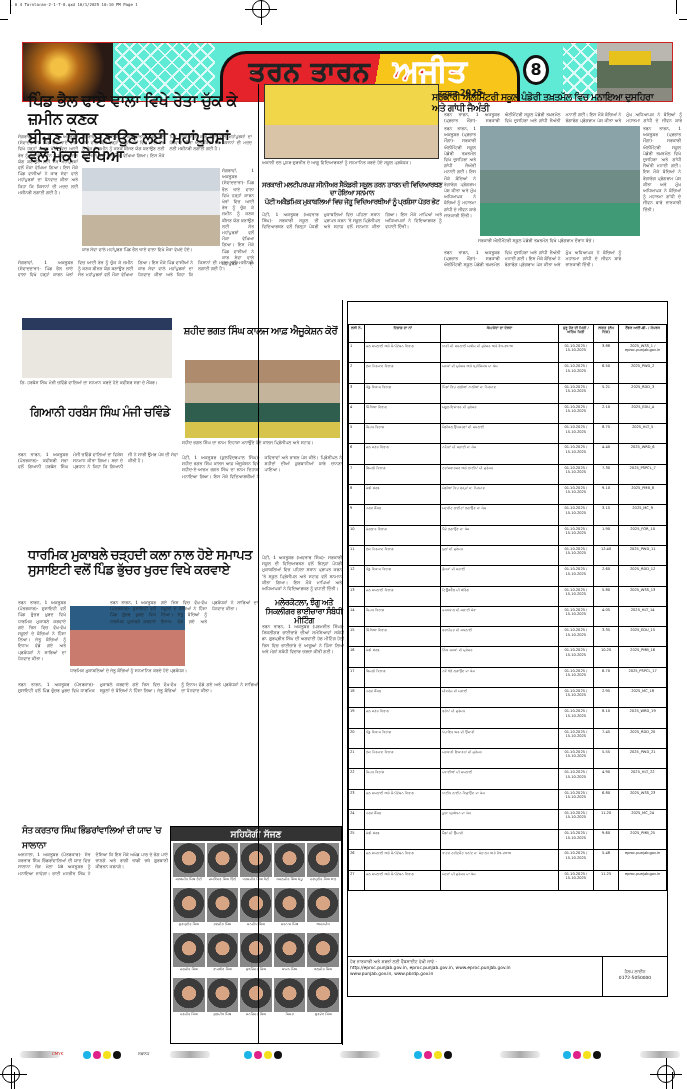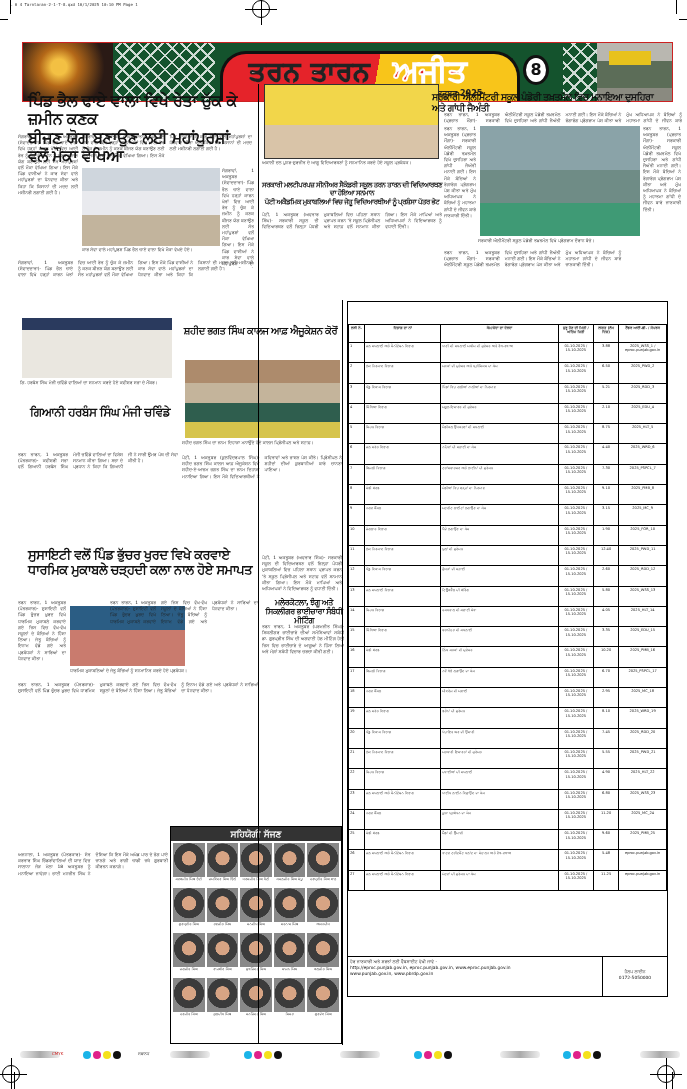--- a/index.html
+++ b/index.html
@@ -5,21 +5,21 @@
 *{box-sizing:border-box;margin:0;padding:0}
 html,body{width:687px;height:1089px;background:#fff;overflow:hidden}
 body{position:relative;font-family:"DejaVu Sans",sans-serif;color:#111}
 .slug{position:absolute;left:10px;top:2px;font-size:4px;color:#333;font-family:"DejaVu Sans Mono",monospace}
 .reg{position:absolute;width:18px;height:18px;border-radius:50%;border:1px solid #000}
 .reg:before{content:"";position:absolute;left:-8px;top:8px;width:32px;height:1px;background:#000}
 .reg:after{content:"";position:absolute;left:8px;top:-8px;width:1px;height:32px;background:#000}
 .cropv{position:absolute;width:1px;background:#000}
 .croph{position:absolute;height:1px;background:#000}
 
-.mast{position:absolute;left:22px;top:42px;width:651px;height:60px;background:#14532d;border:1px solid #c22;overflow:hidden}
+.mast{position:absolute;left:22px;top:42px;width:651px;height:60px;background:#5eead4;border:1px solid #c22;overflow:hidden}
 .mast .pattern{position:absolute;top:0;height:60px;width:100px;background:repeating-linear-gradient(45deg,transparent 0 8px,#fff 8px 10px),repeating-linear-gradient(-45deg,transparent 0 8px,#fff 8px 10px);opacity:.8}
 .mast .photo-l{position:absolute;left:0;top:0;width:90px;height:60px;background:radial-gradient(circle at 40% 40%,#f3c043 0 12%,#b46818 30%,#2a1a15 70%)}
 .mast .photo-r{position:absolute;right:0;top:0;width:75px;height:60px;background:linear-gradient(180deg,#b9b7b0 0 30%,#5c6d58 30% 75%,#8a8a80 75%)}
 .mast .photo-r .sign{position:absolute;left:12px;top:8px;width:42px;height:14px;background:#e8c21c;font-size:4px;color:#333;padding:1px}
 .pill{position:absolute;left:197px;top:8px;width:300px;height:52px;border-radius:26px 26px 0 0;border:3px solid #111;border-bottom:none;overflow:hidden;background:linear-gradient(100deg,#e5232a 0 52%,#f8c51a 52%)}
 .pill .t1{position:absolute;left:26px;top:2px;font-size:26px;font-weight:bold;color:#fff;-webkit-text-stroke:1px #222;letter-spacing:1px}
 .pill .t2{position:absolute;left:170px;top:-1px;font-size:30px;font-weight:bold;color:#e5232a;-webkit-text-stroke:1px #fff}
 .pill .sub1{position:absolute;left:90px;top:36px;font-size:7px;color:#fff}
 .pill .sub2{position:absolute;left:168px;top:35px;font-size:8px;color:#222;font-weight:bold}
 .pagebadge{position:absolute;left:500px;top:12px;width:26px;height:30px;border-radius:50%;background:#fff;border:3px solid #111;font-weight:bold;font-size:16px;text-align:center;line-height:24px}
@@ -116,37 +116,38 @@
 <div class="img" style="left:185px;top:360px;width:155px;height:78px;background:linear-gradient(180deg,#ad8b6c 0 30%,#c4b49b 30% 55%,#2f5e4e 55% 80%,#d6c44c 80%)"></div>
 <div class="cap" style="left:182px;top:440px;width:160px;height:12px">ਸ਼ਹੀਦ ਭਗਤ ਸਿੰਘ ਦਾ ਜਨਮ ਦਿਹਾੜਾ ਮਨਾਉਂਦੇ ਹੋਏ ਕਾਲਜ ਪ੍ਰਿੰਸੀਪਲ ਅਤੇ ਸਟਾਫ਼।</div>
 <div class="txt" style="left:182px;top:455px;width:160px;height:80px;column-count:2">ਪੱਟੀ, 1 ਅਕਤੂਬਰ (ਕੁਲਵਿੰਦਰਪਾਲ ਸਿੰਘ)- ਸ਼ਹੀਦ ਭਗਤ ਸਿੰਘ ਕਾਲਜ ਆਫ਼ ਐਜੂਕੇਸ਼ਨ ਵਿਖੇ ਸ਼ਹੀਦ-ਏ-ਆਜ਼ਮ ਭਗਤ ਸਿੰਘ ਦਾ ਜਨਮ ਦਿਹਾੜਾ ਮਨਾਇਆ ਗਿਆ। ਇਸ ਮੌਕੇ ਵਿਦਿਆਰਥੀਆਂ ਨੇ ਕਵਿਤਾਵਾਂ ਅਤੇ ਭਾਸ਼ਣ ਪੇਸ਼ ਕੀਤੇ। ਪ੍ਰਿੰਸੀਪਲ ਨੇ ਸ਼ਹੀਦਾਂ ਦੀਆਂ ਕੁਰਬਾਨੀਆਂ ਬਾਰੇ ਚਾਨਣਾ ਪਾਇਆ।</div>
 
 <div class="hl" style="left:30px;top:406px;font-size:12px;width:150px">
   <div>ਗਿਆਨੀ ਹਰਬੰਸ ਸਿੰਘ ਮੰਜੀ ਚਵਿੰਡੇ</div>
 </div>
 <div class="txt" style="left:18px;top:452px;width:160px;height:84px;column-count:3">ਤਰਨ ਤਾਰਨ, 1 ਅਕਤੂਬਰ (ਪੱਤਰਕਾਰ)- ਕਵੀਸ਼ਰੀ ਸਭਾ ਵਲੋਂ ਗਿਆਨੀ ਹਰਬੰਸ ਸਿੰਘ ਮੰਜੀ ਚਵਿੰਡੇ ਵਾਲਿਆਂ ਦਾ ਵਿਸ਼ੇਸ਼ ਸਨਮਾਨ ਕੀਤਾ ਗਿਆ। ਸਭਾ ਦੇ ਪ੍ਰਧਾਨ ਨੇ ਕਿਹਾ ਕਿ ਗਿਆਨੀ ਜੀ ਨੇ ਸਾਰੀ ਉਮਰ ਪੰਥ ਦੀ ਸੇਵਾ ਕੀਤੀ ਹੈ।</div>
 
 <div class="hl" style="left:28px;top:548px;font-size:13px;width:230px">
+  <div>ਧਾਰਮਿਕ ਮੁਕਾਬਲੇ ਚੜ੍ਹਦੀ ਕਲਾ ਨਾਲ ਹੋਏ ਸਮਾਪਤ</div>
   <div>ਸੁਸਾਇਟੀ ਵਲੋਂ ਪਿੰਡ ਭੁੱਚਰ ਖੁਰਦ ਵਿਖੇ ਕਰਵਾਏ</div>
-  <div>ਧਾਰਮਿਕ ਮੁਕਾਬਲੇ ਚੜ੍ਹਦੀ ਕਲਾ ਨਾਲ ਹੋਏ ਸਮਾਪਤ</div>
 </div>
 <div class="txt" style="left:18px;top:600px;width:48px;height:80px">ਤਰਨ ਤਾਰਨ, 1 ਅਕਤੂਬਰ (ਪੱਤਰਕਾਰ)- ਸੁਸਾਇਟੀ ਵਲੋਂ ਪਿੰਡ ਭੁੱਚਰ ਖੁਰਦ ਵਿਖੇ ਧਾਰਮਿਕ ਮੁਕਾਬਲੇ ਕਰਵਾਏ ਗਏ ਜਿਸ ਵਿਚ ਵੱਖ-ਵੱਖ ਸਕੂਲਾਂ ਦੇ ਬੱਚਿਆਂ ਨੇ ਹਿੱਸਾ ਲਿਆ। ਜੇਤੂ ਬੱਚਿਆਂ ਨੂੰ ਇਨਾਮ ਵੰਡੇ ਗਏ ਅਤੇ ਪ੍ਰਬੰਧਕਾਂ ਨੇ ਸਾਰਿਆਂ ਦਾ ਧੰਨਵਾਦ ਕੀਤਾ।</div>
 <div class="img" style="left:70px;top:606px;width:115px;height:60px;background:linear-gradient(180deg,#2b5d84 0 40%,#c97b6e 40%)"></div>
 <div class="txt" style="left:110px;top:600px;width:148px;height:28px;column-count:3">ਤਰਨ ਤਾਰਨ, 1 ਅਕਤੂਬਰ (ਪੱਤਰਕਾਰ)- ਸੁਸਾਇਟੀ ਵਲੋਂ ਪਿੰਡ ਭੁੱਚਰ ਖੁਰਦ ਵਿਖੇ ਧਾਰਮਿਕ ਮੁਕਾਬਲੇ ਕਰਵਾਏ ਗਏ ਜਿਸ ਵਿਚ ਵੱਖ-ਵੱਖ ਸਕੂਲਾਂ ਦੇ ਬੱਚਿਆਂ ਨੇ ਹਿੱਸਾ ਲਿਆ। ਜੇਤੂ ਬੱਚਿਆਂ ਨੂੰ ਇਨਾਮ ਵੰਡੇ ਗਏ ਅਤੇ ਪ੍ਰਬੰਧਕਾਂ ਨੇ ਸਾਰਿਆਂ ਦਾ ਧੰਨਵਾਦ ਕੀਤਾ।</div>
 <div class="cap" style="left:70px;top:668px;width:140px;height:12px">ਧਾਰਮਿਕ ਮੁਕਾਬਲਿਆਂ ਦੇ ਜੇਤੂ ਬੱਚਿਆਂ ਨੂੰ ਸਨਮਾਨਿਤ ਕਰਦੇ ਹੋਏ ਪ੍ਰਬੰਧਕ।</div>
 <div class="txt" style="left:18px;top:682px;width:240px;height:140px;column-count:3">ਤਰਨ ਤਾਰਨ, 1 ਅਕਤੂਬਰ (ਪੱਤਰਕਾਰ)- ਸੁਸਾਇਟੀ ਵਲੋਂ ਪਿੰਡ ਭੁੱਚਰ ਖੁਰਦ ਵਿਖੇ ਧਾਰਮਿਕ ਮੁਕਾਬਲੇ ਕਰਵਾਏ ਗਏ ਜਿਸ ਵਿਚ ਵੱਖ-ਵੱਖ ਸਕੂਲਾਂ ਦੇ ਬੱਚਿਆਂ ਨੇ ਹਿੱਸਾ ਲਿਆ। ਜੇਤੂ ਬੱਚਿਆਂ ਨੂੰ ਇਨਾਮ ਵੰਡੇ ਗਏ ਅਤੇ ਪ੍ਰਬੰਧਕਾਂ ਨੇ ਸਾਰਿਆਂ ਦਾ ਧੰਨਵਾਦ ਕੀਤਾ।</div>
 
 <div class="txt" style="left:262px;top:555px;width:80px;height:48px">ਪੱਟੀ, 1 ਅਕਤੂਬਰ (ਅਵਤਾਰ ਸਿੰਘ)- ਸਰਕਾਰੀ ਸਕੂਲ ਦੀ ਵਿਦਿਆਰਥਣ ਵਲੋਂ ਜ਼ਿਲ੍ਹਾ ਪੱਧਰੀ ਮੁਕਾਬਲਿਆਂ ਵਿਚ ਪਹਿਲਾ ਸਥਾਨ ਪ੍ਰਾਪਤ ਕਰਨ 'ਤੇ ਸਕੂਲ ਪ੍ਰਿੰਸੀਪਲ ਅਤੇ ਸਟਾਫ਼ ਵਲੋਂ ਸਨਮਾਨ ਕੀਤਾ ਗਿਆ। ਇਸ ਮੌਕੇ ਮਾਪਿਆਂ ਅਤੇ ਅਧਿਆਪਕਾਂ ਨੇ ਵਿਦਿਆਰਥਣ ਨੂੰ ਵਧਾਈ ਦਿੱਤੀ।</div>
 <div class="hl" style="left:258px;top:598px;font-size:8px;width:92px;text-align:center">
   <div>ਮਲੇਰਕੋਟਲਾ, ਝੰਗੂ ਅਤੇ</div>
   <div>ਸਿਕਲੀਗਰ ਭਾਈਚਾਰਾ ਸੰਬੰਧੀ ਮੀਟਿੰਗ</div>
 </div>
 <div class="txt" style="left:262px;top:624px;width:82px;height:196px">ਤਰਨ ਤਾਰਨ, 1 ਅਕਤੂਬਰ (ਪਰਮਜੀਤ ਸਿੰਘ)- ਸਿਕਲੀਗਰ ਭਾਈਚਾਰੇ ਦੀਆਂ ਸਮੱਸਿਆਵਾਂ ਸਬੰਧੀ ਡਾ. ਗੁਰਪ੍ਰੀਤ ਸਿੰਘ ਦੀ ਅਗਵਾਈ ਹੇਠ ਮੀਟਿੰਗ ਹੋਈ ਜਿਸ ਵਿਚ ਭਾਈਚਾਰੇ ਦੇ ਆਗੂਆਂ ਨੇ ਹਿੱਸਾ ਲਿਆ ਅਤੇ ਮੰਗਾਂ ਸਬੰਧੀ ਵਿਚਾਰ ਚਰਚਾ ਕੀਤੀ ਗਈ।</div>
 
 <div class="hl" style="left:22px;top:823px;font-size:9px;width:150px;line-height:1.7">
+  <div>ਸੰਤ ਕਰਤਾਰ ਸਿੰਘ ਭਿੰਡਰਾਂਵਾਲਿਆਂ ਦੀ ਯਾਦ 'ਚ ਸਾਲਾਨਾ</div>
 </div>
 <div class="txt" style="left:18px;top:852px;width:150px;height:196px;column-count:2">ਅਜਨਾਲਾ, 1 ਅਕਤੂਬਰ (ਪੱਤਰਕਾਰ)- ਸੰਤ ਕਰਤਾਰ ਸਿੰਘ ਭਿੰਡਰਾਂਵਾਲਿਆਂ ਦੀ ਯਾਦ ਵਿਚ ਸਾਲਾਨਾ ਜੋੜ ਮੇਲਾ 18 ਅਕਤੂਬਰ ਨੂੰ ਮਨਾਇਆ ਜਾਵੇਗਾ। ਭਾਈ ਮਨਜੀਤ ਸਿੰਘ ਨੇ ਦੱਸਿਆ ਕਿ ਇਸ ਮੌਕੇ ਅਖੰਡ ਪਾਠ ਦੇ ਭੋਗ ਪਾਏ ਜਾਣਗੇ ਅਤੇ ਰਾਗੀ ਢਾਡੀ ਜਥੇ ਗੁਰਬਾਣੀ ਕੀਰਤਨ ਕਰਨਗੇ।</div>
 
 <div class="sah">
   <div class="sbar">ਸਹਿਯੋਗੀ ਸੱਜਣ</div>
   <div class="grid" id="sah-grid">
       <div class="card">
         <div class="face"></div>
         <div class="nm">ਸਰਬਜੀਤ ਸਿੰਘ ਭੱਟੀ</div>
       </div>

